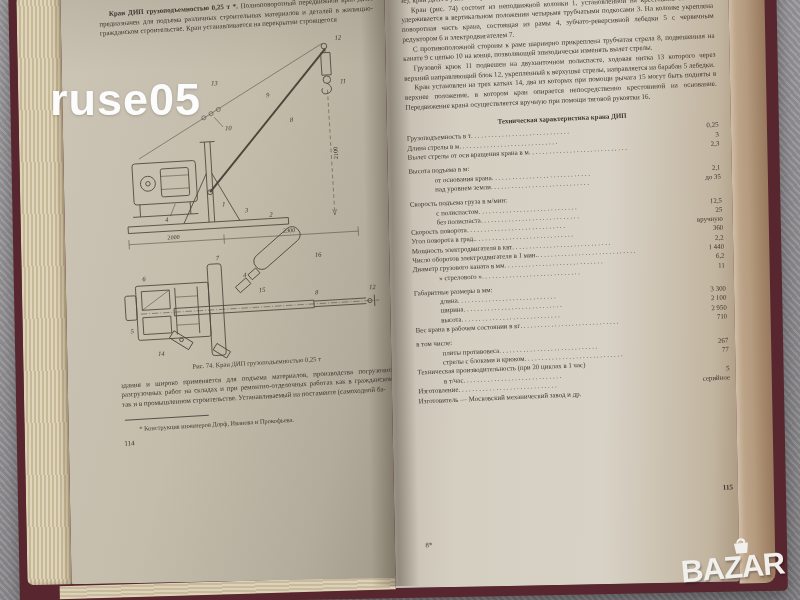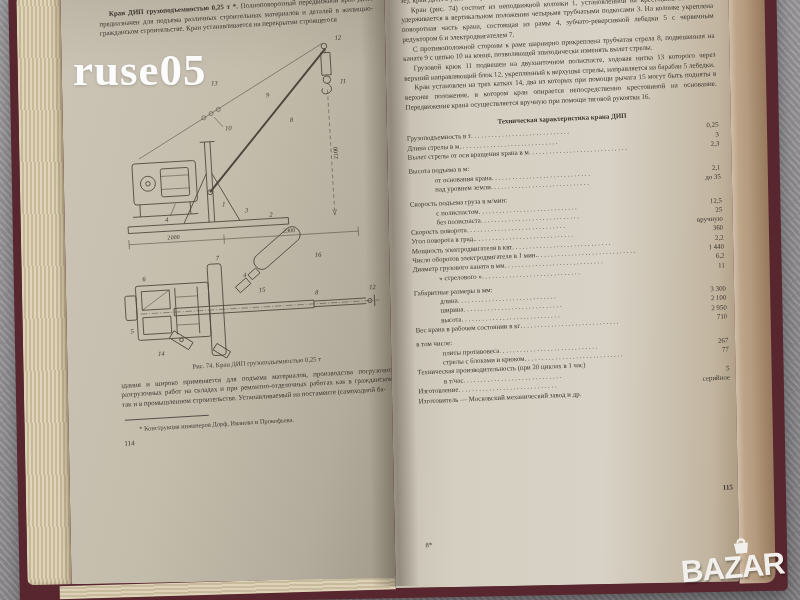--- a/index.html
+++ b/index.html
@@ -93,25 +93,24 @@
   .sig{position:absolute;left:18px;bottom:42px;font-size:7px;}
   .pagenum-right{position:absolute;right:16px;bottom:86px;font-size:7.2px;font-weight:bold;}
   
   .fig-line{stroke:#4b453b;stroke-width:0.9;fill:none;}
   .fig-thick{stroke:#4b453b;stroke-width:2.1;fill:none;}
   .fig-thin{stroke:#4b453b;stroke-width:0.55;fill:none;}
   .fig-label{font-size:7px;font-style:italic;fill:#3b352d;font-family:"Liberation Serif",serif;}
   .fig-dim{font-size:6.5px;fill:#3b352d;font-family:"Liberation Serif",serif;}
   
   .wm-seller{
-    position:absolute;left:50px;top:44px;z-index:20;
-    font-family:Liberation Serif, serif;font-weight:bold;
+    position:absolute;left:50px;top:74px;z-index:20;
+    font-family:Liberation Sans, sans-serif;font-weight:bold;
     font-size:45px;color:#fcfcfc;letter-spacing:1px;
     text-shadow:0 1px 3px rgba(0,0,0,0.18);
-    margin-left:23px;
   }
   .wm-bazar{
     position:absolute;right:16px;bottom:14px;z-index:20;
     transform:rotate(-5deg);
     font-family:"Liberation Sans",sans-serif;font-weight:900;
     font-size:31px;color:#f2f0ec;letter-spacing:-1px;
     text-shadow:1px 2px 2px rgba(0,0,0,0.28);
   }
   .wm-bazar .bag{position:absolute;left:52px;top:-13px;}
 </style>

